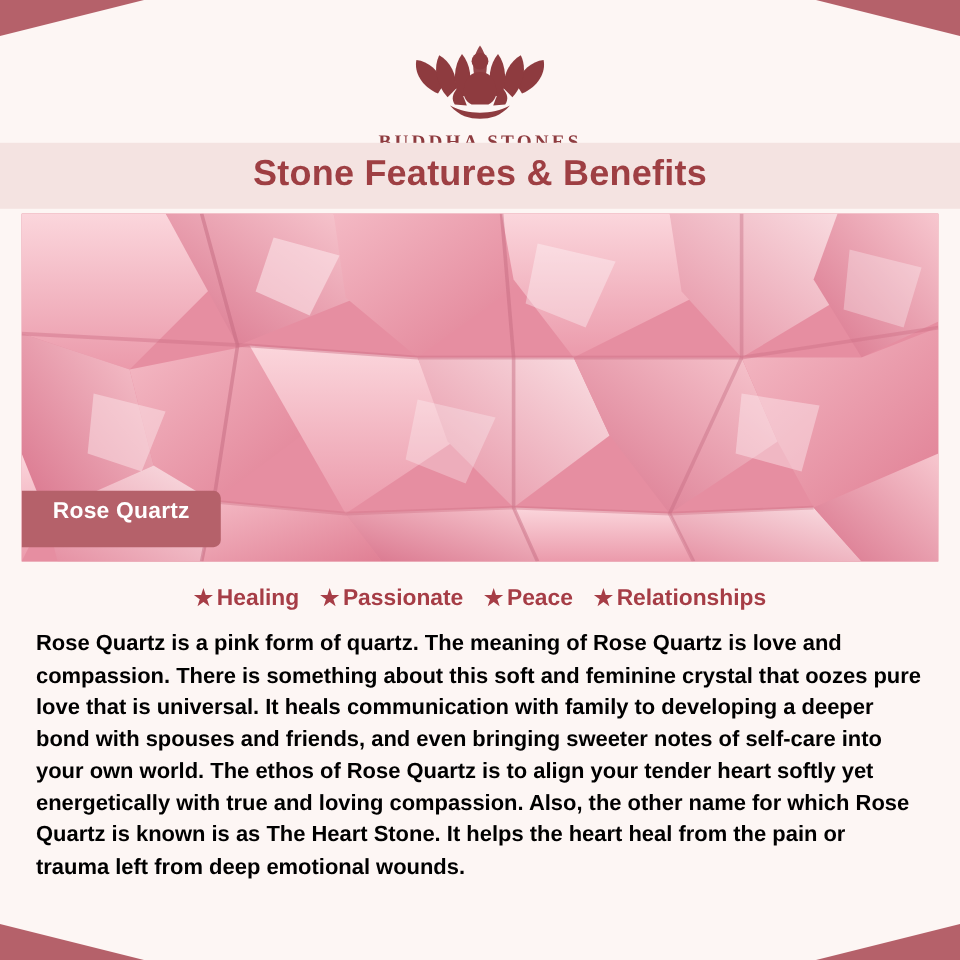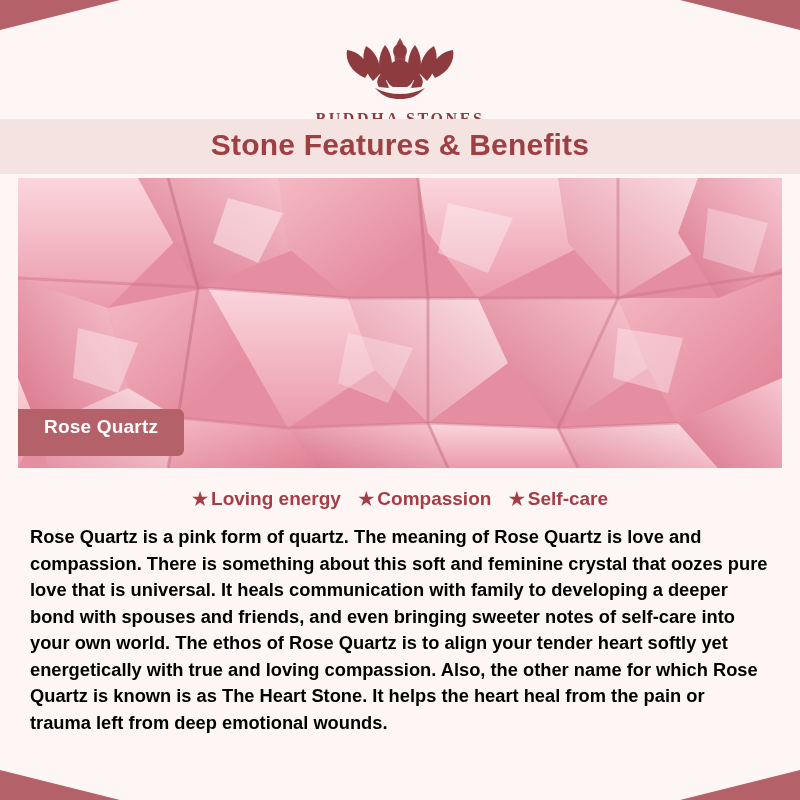--- a/index.html
+++ b/index.html
@@ -244,21 +244,22 @@
       <path d="M400,0 L410,120 L410,245 L430,290" stroke="#c4697f" stroke-width="3" fill="none" opacity="0.45"></path>
       <path d="M600,0 L600,120 L540,250 L560,290" stroke="#c4697f" stroke-width="3" fill="none" opacity="0.4"></path>
       <path d="M0,100 L190,110 L330,120 L460,120 L600,120 L764,95" stroke="#cf7288" stroke-width="3" fill="none" opacity="0.45"></path>
       <path d="M20,250 L160,240 L270,250 L410,245 L540,250 L660,245" stroke="#cf7288" stroke-width="3" fill="none" opacity="0.4"></path>
     </svg>
     <div class="label-tag">Rose Quartz</div>
   </div>
 
   <div class="keywords">
     <div>
-      <span class="kw"><span class="star">★</span><span>Loving energy</span></span>
-      <span class="kw"><span class="star">★</span><span>Compassion</span></span>
-      <span class="kw"><span class="star">★</span><span>Self-care</span></span>
+      <span class="kw"><span class="star">★</span><span>Healing</span></span>
+      <span class="kw"><span class="star">★</span><span>Passionate</span></span>
+      <span class="kw"><span class="star">★</span><span>Peace</span></span>
+      <span class="kw"><span class="star">★</span><span>Relationships</span></span>
     </div>
   </div>
 
   <div class="body-copy">Rose Quartz is a pink form of quartz. The meaning of Rose Quartz is love and compassion. There is something about this soft and feminine crystal that oozes pure love that is universal. It heals communication with family to developing a deeper bond with spouses and friends, and even bringing sweeter notes of self-care into your own world. The ethos of Rose Quartz is to align your tender heart softly yet energetically with true and loving compassion. Also, the other name for which Rose Quartz is known is as The Heart Stone. It helps the heart heal from the pain or trauma left from deep emotional wounds.</div>
 
 </div>
 
 </body></html>

